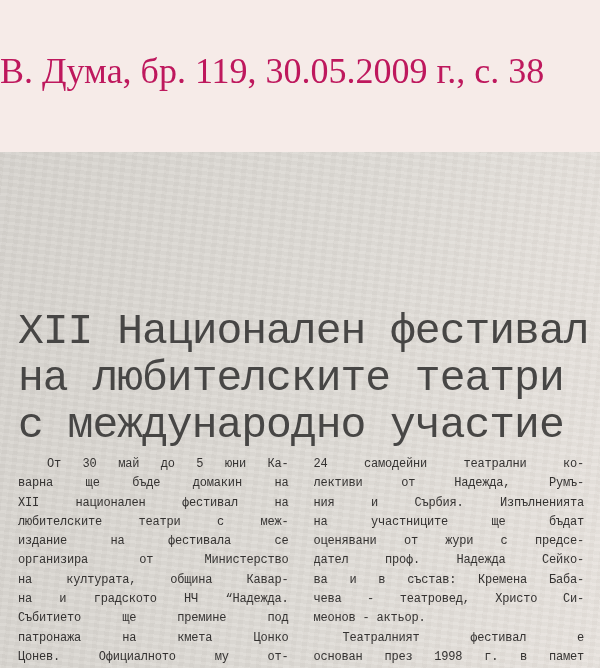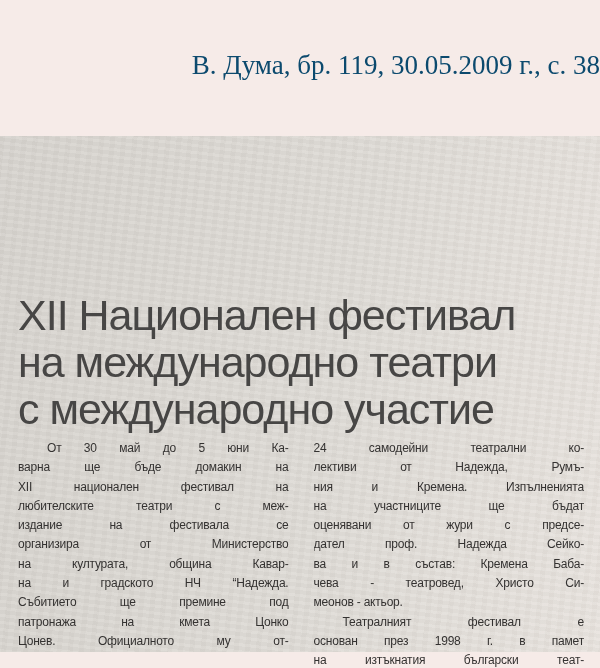--- a/index.html
+++ b/index.html
@@ -6,31 +6,32 @@
   body {
     width: 600px; height: 668px;
     position: relative;
     overflow: hidden;
     background: #f6ebe8;
     font-family: "Liberation Sans", sans-serif;
   }
   .citation {
     position: absolute;
     top: 50px; left: 0; right: 0;
-    text-align: right;
+    text-align: left;
     font-family: "Liberation Serif", serif;
-    font-size: 27px;
-    color: #0c4a6e;
+    font-size: 36px;
+    color: #be185d;
     white-space: nowrap;
   }
   .clipping {
     position: absolute;
-    top: 136px; left: 0;
+    top: 152px; left: 0;
     width: 600px; height: 516px;
     background: linear-gradient(100deg, #d7d4cf 0%, #dedbd6 55%, #e8e3de 100%);
+    font-family: Liberation Mono, monospace;
   }
   
   .clipping::before {
     content: "";
     position: absolute; inset: 0;
     background:
       repeating-linear-gradient(7deg, rgba(255,255,255,0.05) 0 3px, rgba(0,0,0,0.02) 3px 7px),
       repeating-linear-gradient(96deg, rgba(120,110,100,0.03) 0 5px, rgba(255,255,255,0.03) 5px 11px);
     pointer-events: none;
   }
@@ -65,41 +66,41 @@
   .line.noflush { text-align-last: left; }
 </style>
 </head>
 <body>
 
 <div class="citation">В. Дума, бр. 119, 30.05.2009 г., с. 38</div>
 
 <div class="clipping">
   <div class="headline">
       <div>XII Национален фестивал</div>
-      <div>на международно театри</div>
+      <div>на любителските театри</div>
       <div>с международно участие</div>
     </div>
   <div class="columns">
     <div class="col">
         <div class="line first">От 30 май до 5 юни Ка-</div>
         <div class="line">варна ще бъде домакин на</div>
         <div class="line">XII национален фестивал на</div>
         <div class="line">любителските театри с меж-</div>
         <div class="line">издание на фестивала се</div>
         <div class="line">организира от Министерство</div>
         <div class="line">на културата, община Кавар-</div>
         <div class="line">на и градското НЧ “Надежда.</div>
         <div class="line">Събитието ще премине под</div>
         <div class="line">патронажа на кмета Цонко</div>
         <div class="line">Цонев. Официалното му от-</div>
       </div>
     <div class="col">
         <div class="line">24 самодейни театрални ко-</div>
         <div class="line">лективи от Надежда, Румъ-</div>
-        <div class="line">ния и Кремена. Изпълненията</div>
+        <div class="line">ния и Сърбия. Изпълненията</div>
         <div class="line">на участниците ще бъдат</div>
         <div class="line">оценявани от жури с предсе-</div>
         <div class="line">дател проф. Надежда Сейко-</div>
         <div class="line">ва и в състав: Кремена Баба-</div>
         <div class="line">чева - театровед, Христо Си-</div>
         <div class="line noflush">меонов - актьор.</div>
         <div class="line first">Театралният фестивал е</div>
         <div class="line">основан през 1998 г. в памет</div>
         <div class="line">на изтъкнатия български теат-</div>
       </div>

